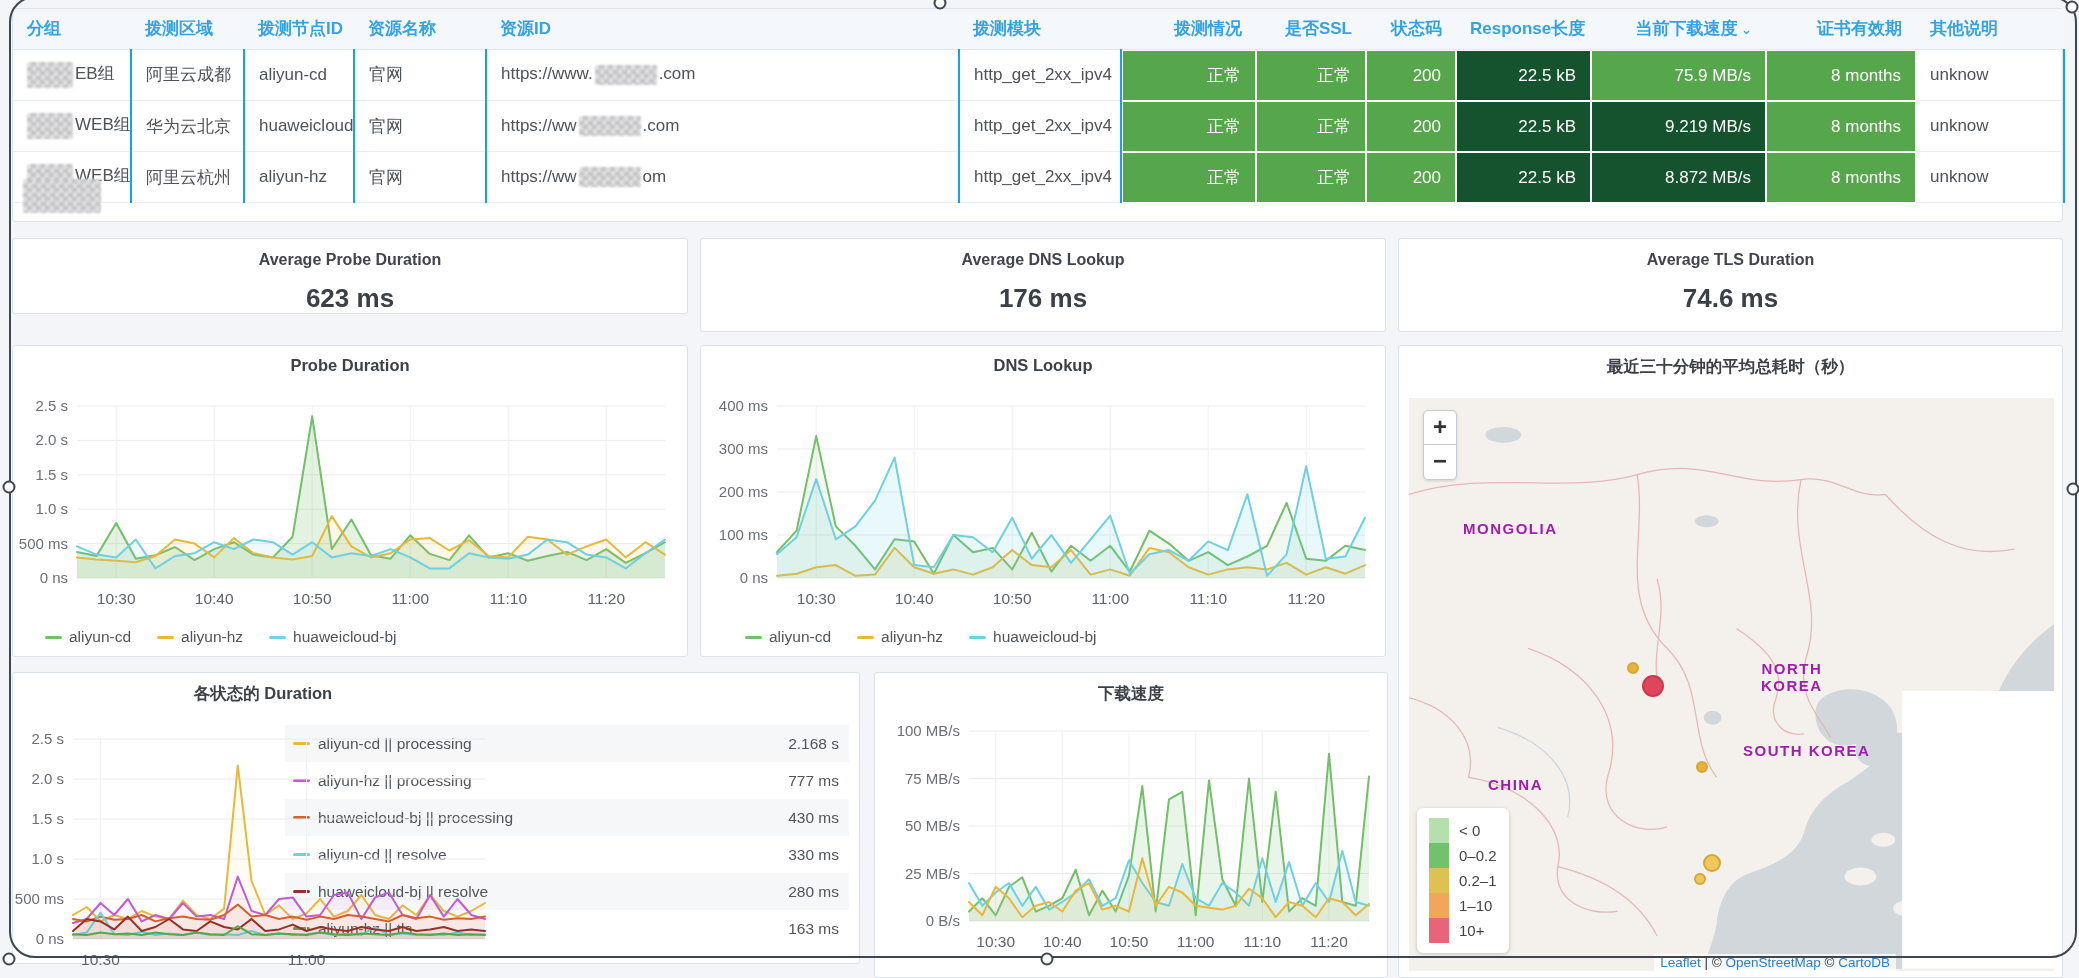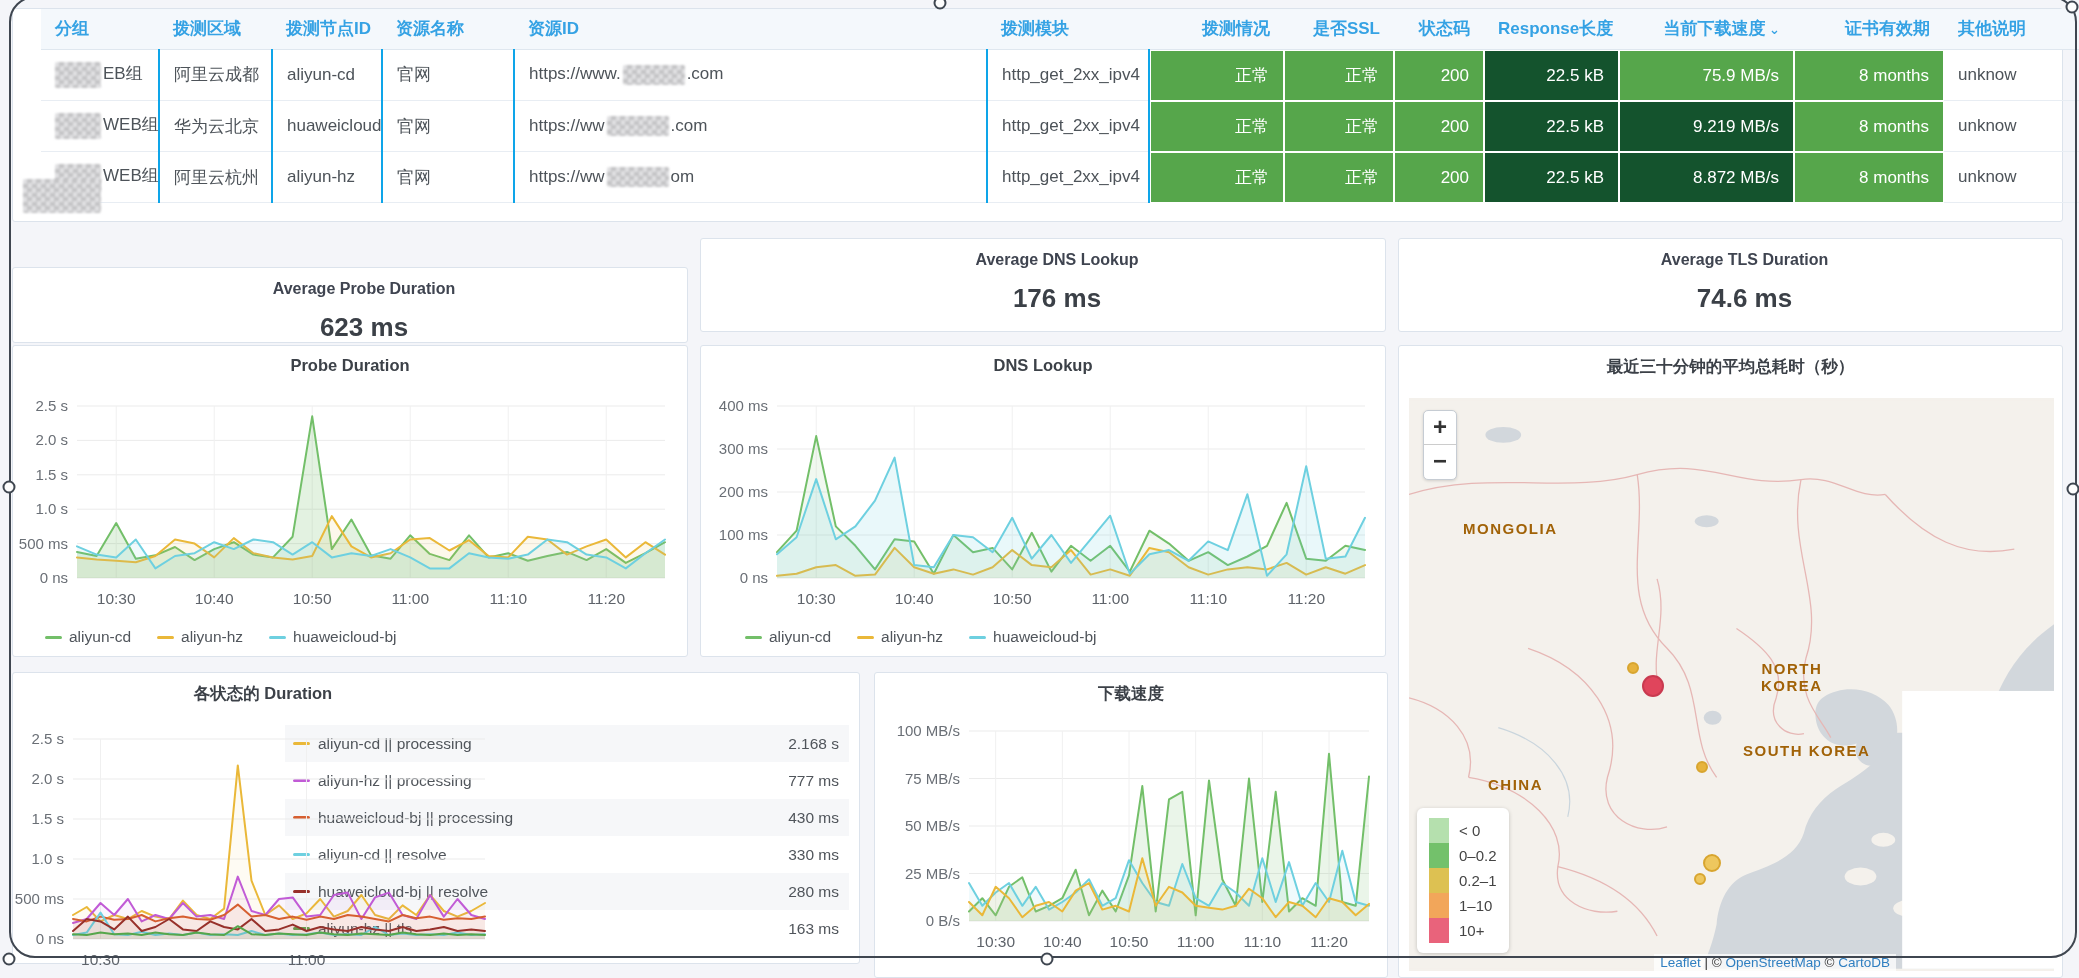--- a/index.html
+++ b/index.html
@@ -1,20 +1,20 @@
 <!DOCTYPE html>
 <html><head>
 <meta charset="utf-8">
 <style>
   * { margin:0; padding:0; box-sizing:border-box; }
   html,body { width:2079px; height:978px; overflow:hidden; }
   body { font-family:"Liberation Sans","DejaVu Sans",sans-serif; background:#f4f5f9; position:relative; }
   .canvas { position:absolute; inset:0; }
 
-  .panel { position:absolute; background:#fff; border:1px solid #dce3ec; border-radius:3px;padding-left:28px; }
+  .panel { position:absolute; background:#fff; border:1px solid #dce3ec; border-radius:3px; }
 
   
   .ptable { border-collapse:collapse; width:100%; table-layout:fixed; }
   .ptable th { font-size:17px; font-weight:600; color:#35a2e4; background:#f4f8fc;
                border-bottom:1px solid #dfe7ef; height:40px; padding:0 14px; text-align:left; white-space:nowrap; overflow:hidden;}
   .ptable th.r { text-align:right; }
   .ptable td { font-size:17px; color:#4d5359; height:51px; padding:0 14px;
                border-bottom:1px solid #e8edf3; border-right:2px solid #0ea5e9; white-space:nowrap; overflow:hidden; }
   .ptable td.cc { padding:0; border-bottom:none; border-right:none; }
   .cellfill { margin:1px; height:49px; line-height:49px; padding:0 14px; color:#fff; text-align:right;
@@ -39,21 +39,21 @@
   
   .ltable { position:absolute; font-size:15.5px; color:#50555b; }
   .ltable .hdr { text-align:right; color:#2da0e0; font-weight:700; padding:4px 10px 8px 0; cursor:pointer; }
   .lrow { display:flex; align-items:center; height:37px; padding:0 10px 0 8px; cursor:pointer; }
   .lrow:nth-child(odd) { background:#f6f7f9; }
   .lrow .lbl { flex:1; margin-left:8px; }
   .lrow .val { text-align:right; }
 
   
   .map-area { position:absolute; overflow:hidden; background:#f4f1ec; }
-  .map-label { position:absolute; color:#a16207; font-weight:700; letter-spacing:1.5px; font-size:15px; white-space:pre-line; }
+  .map-label { position:absolute; color:#a21caf; font-weight:700; letter-spacing:1.5px; font-size:15px; white-space:pre-line; }
   .zoomctl { position:absolute; left:14px; top:12px; width:34px; background:#fff; border:1px solid #c6ccd3;
              border-radius:5px; overflow:hidden; box-shadow:0 1px 3px rgba(0,0,0,.15); }
   .zoomctl div { height:34px; line-height:32px; text-align:center; font-size:24px; font-weight:700; color:#333; cursor:pointer; }
   .zoomctl div:first-child { border-bottom:1px solid #ccc; }
   .map-legend { position:absolute; background:#fff; border-radius:6px; box-shadow:0 1px 4px rgba(0,0,0,.2);
                 padding:10px 12px; display:flex; }
   .ml-swatches div { width:20px; height:25px; }
   .ml-labels { margin-left:10px; font-size:15px; color:#444; }
   .ml-labels div { height:25px; line-height:25px; }
   .attrib { position:absolute; background:rgba(255,255,255,.75); font-size:13.5px; color:#333; padding:1px 6px; white-space:nowrap; }
@@ -170,21 +170,21 @@
             <td class="cc">
               <div class="cellfill bg-green">8 months</div>
             </td>
             <td>unknow</td>
           </tr>
         </tbody>
     </table>
     <span class="redact" style="position:absolute; left:10px; top:170px; width:78px; height:34px;"></span>
   </div>
 
-  <div class="panel" style="left:12px; top:238px; width:676px; height:76px;margin-top:29px;">
+  <div class="panel" style="left:12px; top:238px; width:676px; height:76px;">
     <div class="stat-title">Average Probe Duration</div>
     <div class="stat-value">623 ms</div>
   </div>
   <div class="panel" style="left:700px; top:238px; width:686px; height:94px;">
     <div class="stat-title">Average DNS Lookup</div>
     <div class="stat-value">176 ms</div>
   </div>
   <div class="panel" style="left:1398px; top:238px; width:665px; height:94px;">
     <div class="stat-title">Average TLS Duration</div>
     <div class="stat-value">74.6 ms</div>

